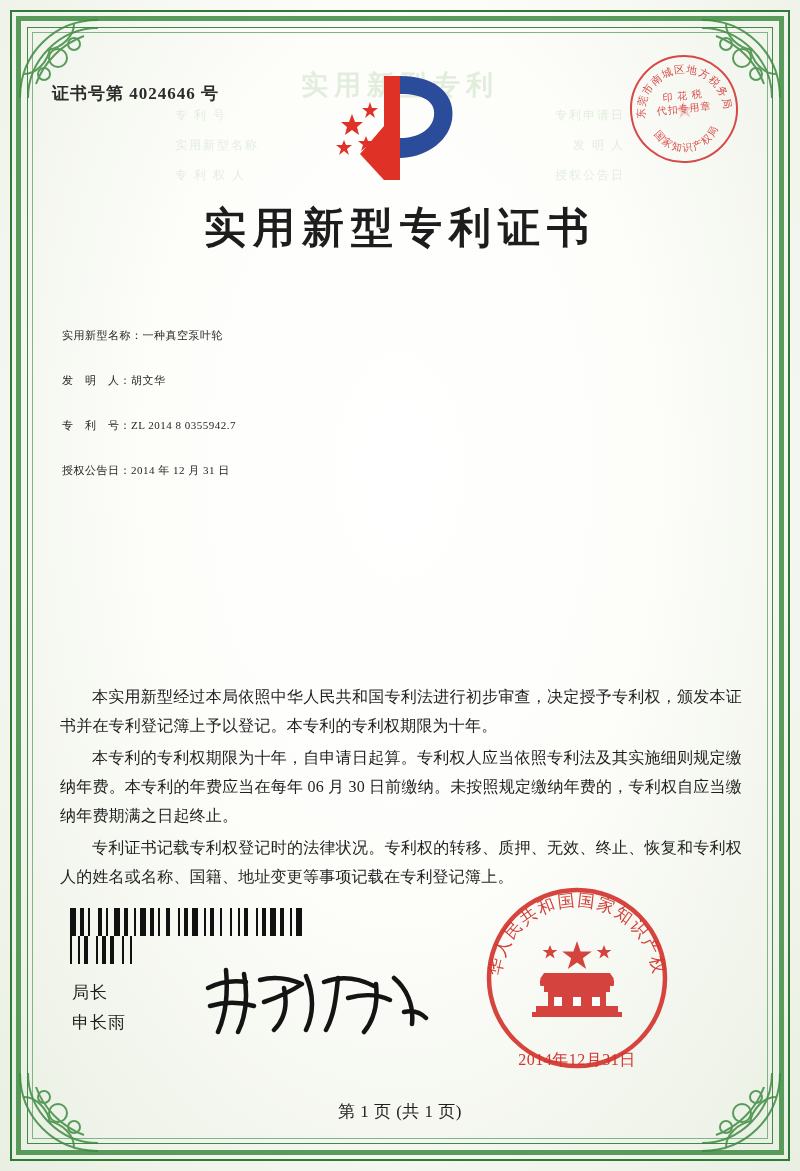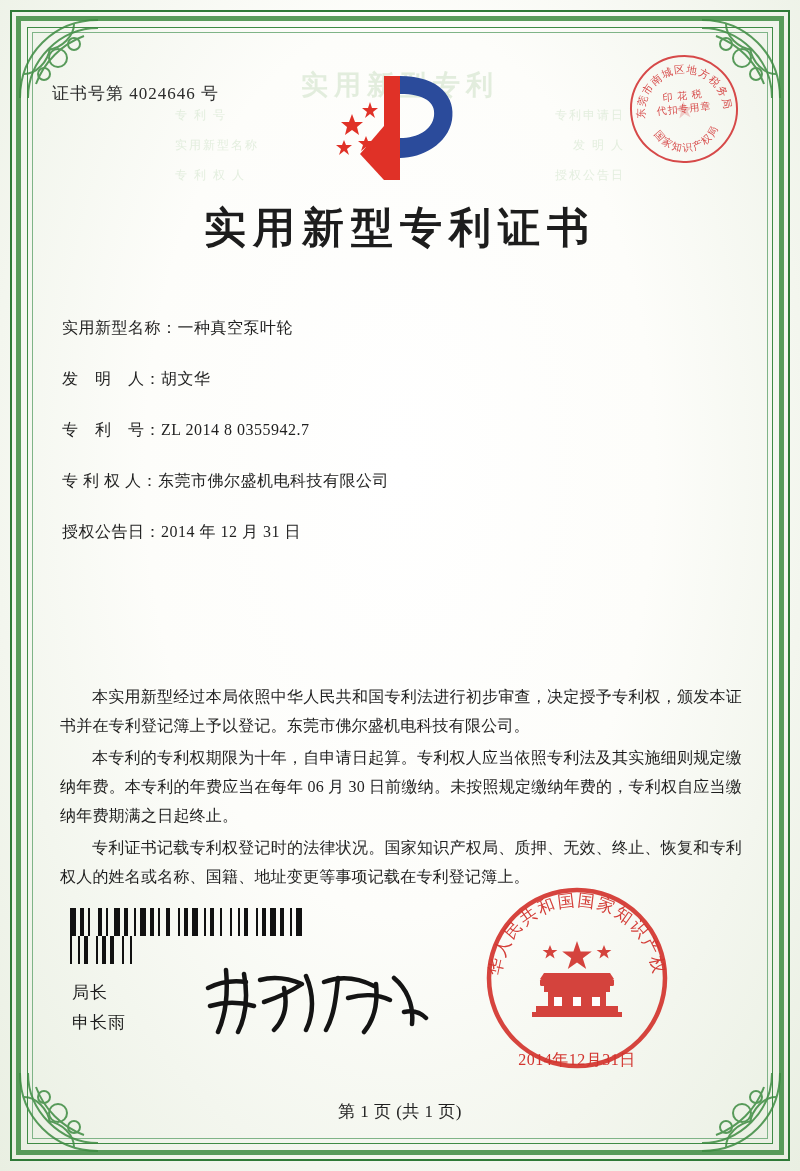--- a/index.html
+++ b/index.html
@@ -87,20 +87,21 @@
   }
 
   
   .cert-no {
     position: absolute;
     left: 52px;
     top: 82px;
     font-size: 17px;
     color: #2b2b2b;
     letter-spacing: 1px;
+    font-weight: bold;
   }
   .logo {
     position: absolute;
     left: 322px;
     top: 62px;
     width: 140px;
     height: 125px;
   }
   .stamp-top {
     position: absolute;
@@ -141,25 +142,26 @@
   }
 
   
   .fields {
     position: absolute;
     left: 62px;
     top: 318px;
     right: 62px;
   }
   .field {
-    font-size: 16px;
+    font-size: 11px;
     color: #1f1f1f;
     margin-bottom: 30px;
     letter-spacing: .5px;
     white-space: nowrap;
+    margin-top: 10px;
   }
   .field .label {
     display: inline-block;
     color: #1f1f1f;
   }
   .field .value {
     color: #1f1f1f;
   }
   .field.tight { margin-bottom: 28px; }
 
@@ -373,32 +375,29 @@
   <div class="fields">
     <div class="field">
       <span class="label">实用新型名称：</span><span class="value">一种真空泵叶轮</span>
     </div>
     <div class="field">
       <span class="label">发　明　人：</span><span class="value">胡文华</span>
     </div>
     <div class="field">
       <span class="label">专　利　号：</span><span class="value">ZL 2014 8 0355942.7</span>
     </div>
-    <div class="field">
-      <span class="label">专 利 权 人：</span><span class="value">东莞市佛尔盛机电科技有限公司</span>
-    </div>
     <div class="field tight">
       <span class="label">授权公告日：</span><span class="value">2014 年 12 月 31 日</span>
     </div>
   </div>
 
   <div class="body-text">
-    <p>本实用新型经过本局依照中华人民共和国专利法进行初步审查，决定授予专利权，颁发本证书并在专利登记簿上予以登记。东莞市佛尔盛机电科技有限公司。</p>
+    <p>本实用新型经过本局依照中华人民共和国专利法进行初步审查，决定授予专利权，颁发本证书并在专利登记簿上予以登记。本专利的专利权期限为十年。</p>
     <p>本专利的专利权期限为十年，自申请日起算。专利权人应当依照专利法及其实施细则规定缴纳年费。本专利的年费应当在每年 06 月 30 日前缴纳。未按照规定缴纳年费的，专利权自应当缴纳年费期满之日起终止。</p>
-    <p>专利证书记载专利权登记时的法律状况。国家知识产权局、质押、无效、终止、恢复和专利权人的姓名或名称、国籍、地址变更等事项记载在专利登记簿上。</p>
+    <p>专利证书记载专利权登记时的法律状况。专利权的转移、质押、无效、终止、恢复和专利权人的姓名或名称、国籍、地址变更等事项记载在专利登记簿上。</p>
   </div>
 
   <div class="barcode" id="barcode"><span style="width:6px"></span><span style="width:2px;background:transparent"></span><span style="width:4px"></span><span style="width:2px;background:transparent"></span><span style="width:2px"></span><span style="width:6px;background:transparent"></span><span style="width:4px"></span><span style="width:2px;background:transparent"></span><span style="width:2px"></span><span style="width:4px;background:transparent"></span><span style="width:6px"></span><span style="width:2px;background:transparent"></span><span style="width:4px"></span><span style="width:4px;background:transparent"></span><span style="width:2px"></span><span style="width:2px;background:transparent"></span><span style="width:6px"></span><span style="width:2px;background:transparent"></span><span style="width:4px"></span><span style="width:2px;background:transparent"></span><span style="width:2px"></span><span style="width:4px;background:transparent"></span><span style="width:4px"></span><span style="width:6px;background:transparent"></span><span style="width:2px"></span><span style="width:2px;background:transparent"></span><span style="width:4px"></span><span style="width:2px;background:transparent"></span><span style="width:6px"></span><span style="width:4px;background:transparent"></span><span style="width:2px"></span><span style="width:2px;background:transparent"></span><span style="width:4px"></span><span style="width:4px;background:transparent"></span><span style="width:2px"></span><span style="width:6px;background:transparent"></span><span style="width:2px"></span><span style="width:4px;background:transparent"></span><span style="width:2px"></span><span style="width:2px;background:transparent"></span><span style="width:4px"></span><span style="width:6px;background:transparent"></span><span style="width:2px"></span><span style="width:2px;background:transparent"></span><span style="width:4px"></span><span style="width:2px;background:transparent"></span><span style="width:6px"></span><span style="width:2px;background:transparent"></span><span style="width:4px"></span><span style="width:4px;background:transparent"></span><span style="width:2px"></span><span style="width:2px;background:transparent"></span><span style="width:6px"></span><span style="width:4px;background:transparent"></span><span style="width:2px"></span><span style="width:4px;background:transparent"></span><span style="width:2px"></span><span style="width:2px;background:transparent"></span><span style="width:4px"></span><span style="width:6px;background:transparent"></span><span style="width:2px"></span><span style="width:2px;background:transparent"></span><span style="width:4px"></span><span style="width:2px;background:transparent"></span><span style="width:4px"></span><span style="width:6px;background:transparent"></span><span style="width:2px"></span><span style="width:4px;background:transparent"></span><span style="width:2px"></span><span style="width:2px;background:transparent"></span></div>
 
   <div class="sig-label">
     <div>局长</div>
     <div>申长雨</div>
   </div>
   <div class="sig-hand">
     <svg viewBox="0 0 240 86" width="240" height="86">

